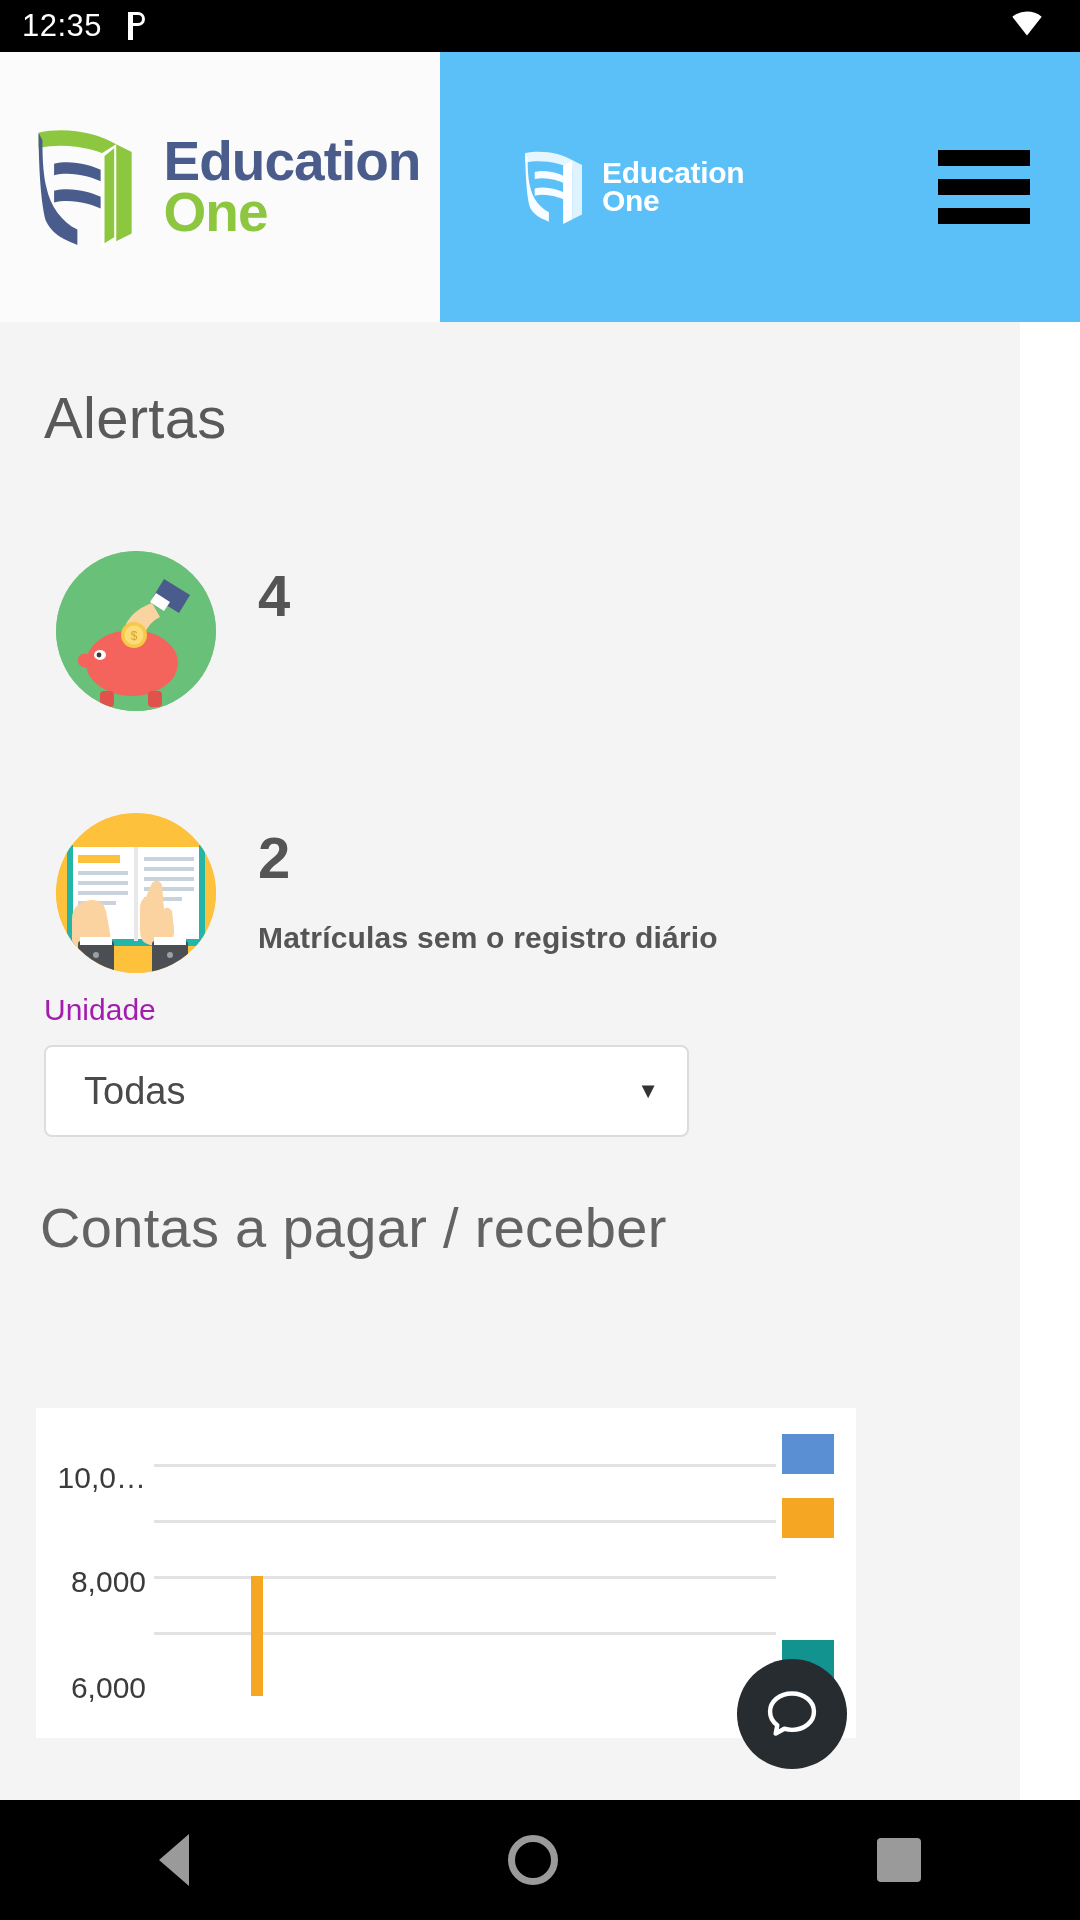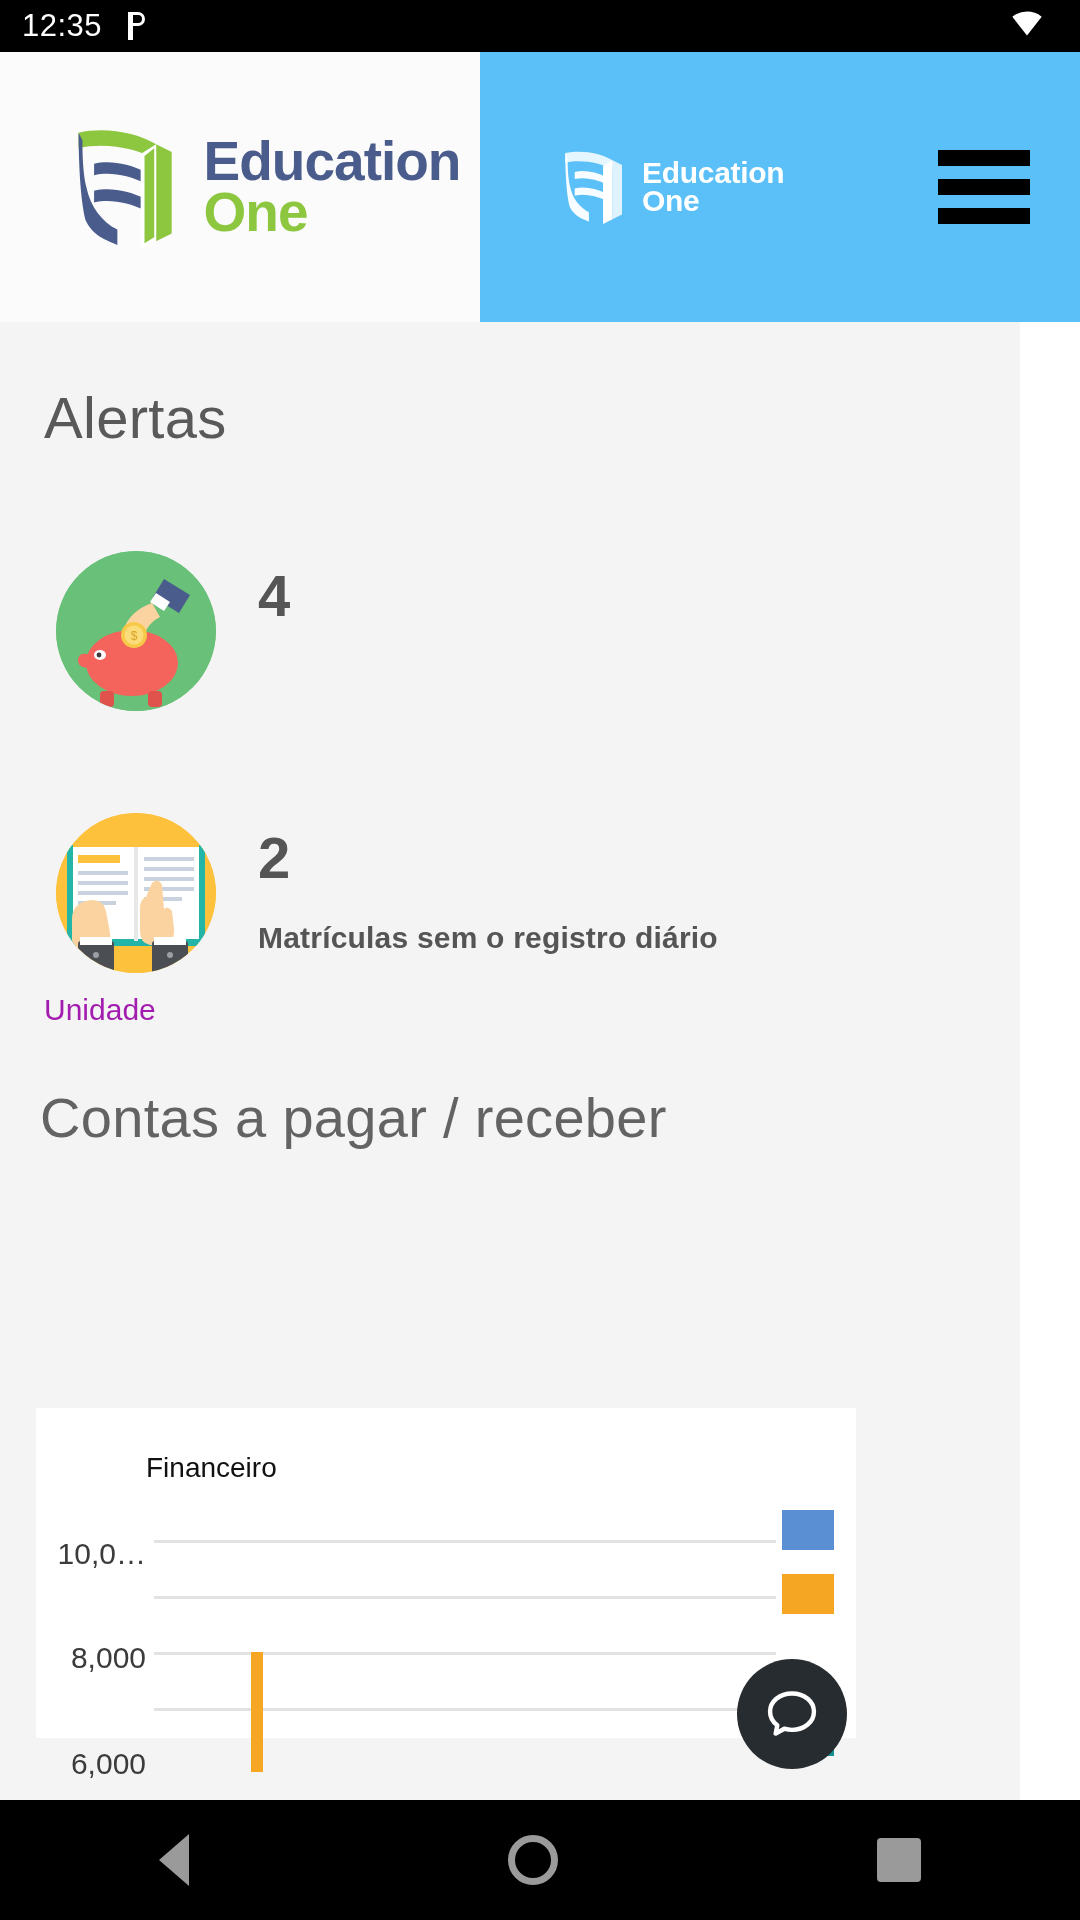--- a/index.html
+++ b/index.html
@@ -14,21 +14,21 @@
   }
   .sb-time{ font-size:31px; font-weight:400; letter-spacing:.5px; }
   .sb-left-icons{ display:flex; align-items:center; gap:14px; margin-left:22px; }
   .sb-right{ margin-left:auto; display:flex; align-items:center; gap:17px;flex-direction:column; }
   .sb-batt-pct{ font-size:31px; font-weight:400; }
   .icon-svg{ display:block; }
 
   
   .header{
     position:absolute; top:52px; left:0; width:1080px; height:270px;
-    background:#fbfbfb; display:flex;padding-left:40px;
+    background:#fbfbfb; display:flex;
   }
   .header-left{
     width:440px; height:100%; display:flex; align-items:center;
     justify-content:center; background:#fbfbfb;
   }
   .header-right{
     flex:1; height:100%; background:#5bc0f8; display:flex;
     align-items:center; justify-content:space-between; padding:0 40px 0 20px;
   }
   .logo-main{ display:flex; align-items:center; gap:16px; margin-left:10px; }
@@ -263,26 +263,29 @@
       </svg>
     </div>
     <div class="alert-body">
       <div class="alert-count">2</div>
       <div class="alert-label">Matrículas sem o registro diário</div>
     </div>
   </div>
 
   <div class="field-wrap">
     <div class="field-label">Unidade</div>
+    <div class="select-box">
+      <span class="select-value">Todas</span>
+      <span class="select-caret">▼</span>
+    </div>
   </div>
 
   <div class="section-title">Contas a pagar / receber</div>
 
   <div class="chart-card">
-    <div class="chart-title">Financeiro</div>
     <div class="plot">
 
       <div class="gridline" style="top:30px;"></div>
       <div class="gridline" style="top:86px;"></div>
       <div class="gridline" style="top:142px;"></div>
       <div class="gridline" style="top:198px;"></div>
 
       <div class="ytick" style="top:12px;margin-top:32px;">10,0…</div>
       <div class="ytick" style="top:148px;">8,000</div>
       <div class="ytick" style="top:254px;">6,000</div>

